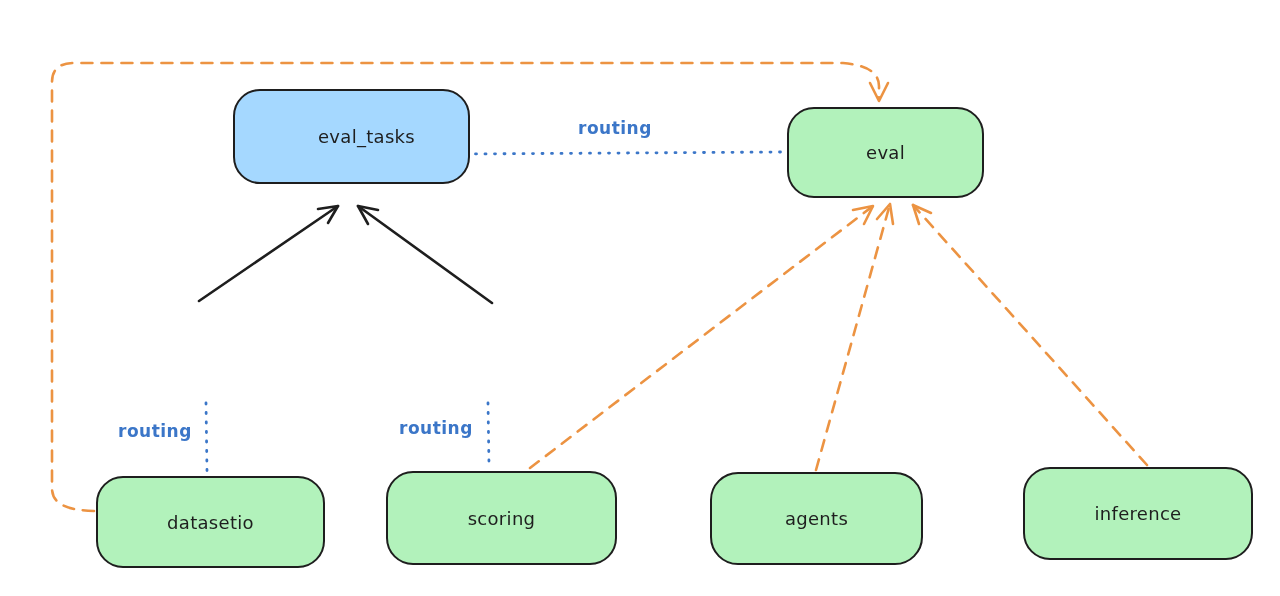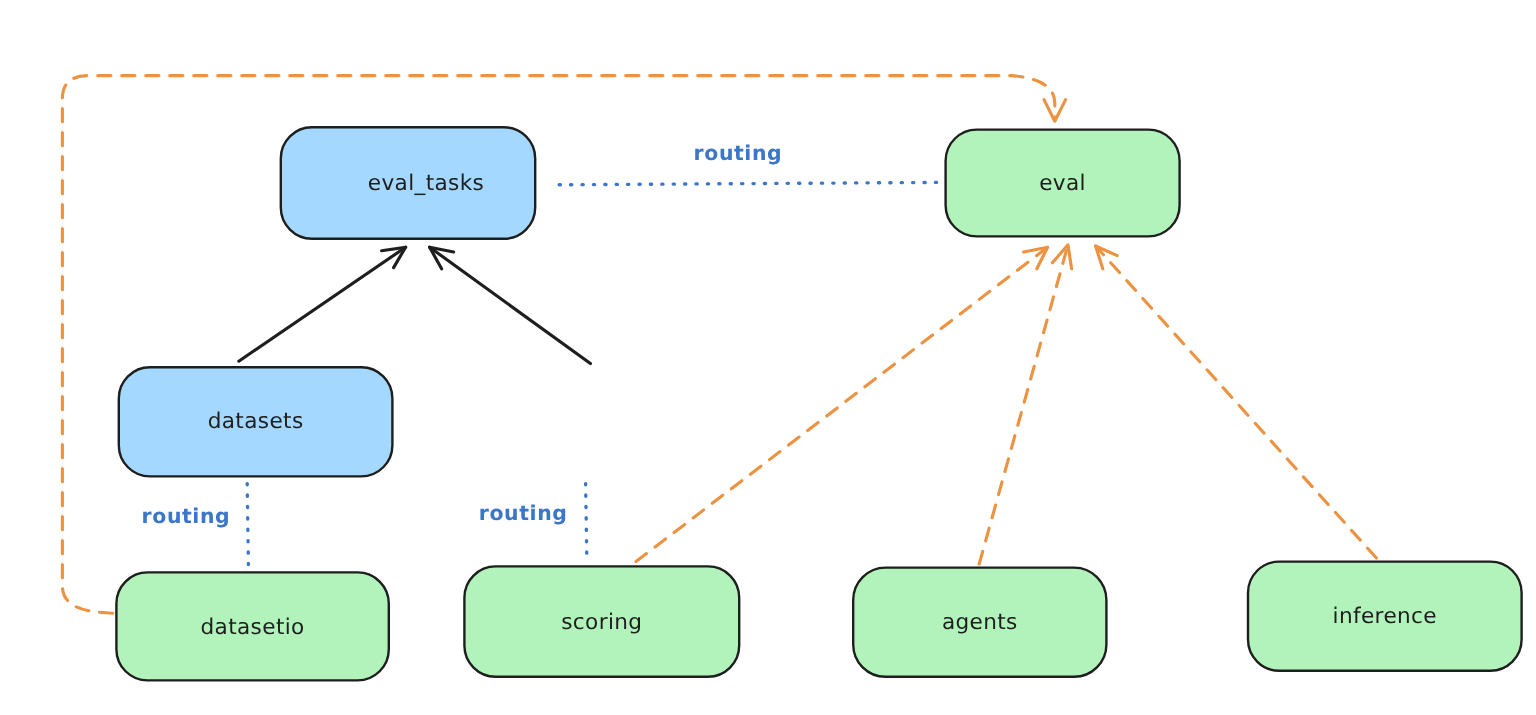--- a/index.html
+++ b/index.html
@@ -73,28 +73,28 @@
     align-items:center;
     justify-content:center;
     font-size:18px;
     letter-spacing:.3px;
     color:#1e1e1e;
     box-sizing:border-box;
   }
   .node.blue{ background:var(--node-blue-fill); }
   .node.green{ background:var(--node-green-fill); }
 
-  .node-eval-tasks        { left:233px; top:105px; width:214px; height:95px;padding-left:30px; }
+  .node-eval-tasks        { left:233px; top:89px; width:237px; height:95px;padding-left:30px; }
   .node-eval              { left:787px; top:107px; width:197px; height:91px; }
   .node-datasets          { left:98px;  top:305px; width:230px; height:93px; }
   .node-scoring-functions { left:380px; top:305px; width:228px; height:93px; }
   .node-datasetio         { left:96px;  top:476px; width:229px; height:92px; }
   .node-scoring           { left:386px; top:471px; width:231px; height:94px; }
   .node-agents            { left:710px; top:472px; width:213px; height:93px;border-radius:28px; }
-  .node-inference         { left:1023px;top:467px; width:230px; height:93px;margin-left:16px; }
+  .node-inference         { left:1023px;top:467px; width:230px; height:93px; }
 
   .edge-label{
     position:absolute;
     color:var(--routing-blue);
     font-size:17px;
     font-weight:700;
     letter-spacing:.5px;
   }
   .edge-label.routing-top      { left:578px; top:118px; }
   .edge-label.routing-datasets { left:118px; top:421px; }
@@ -133,23 +133,20 @@
   </svg>
 
   <div class="node blue node-eval-tasks">
     <span>eval_tasks</span>
   </div>
 
   <div class="node green node-eval">
     <span>eval</span>
   </div>
 
-  <div class="node blue node-datasets">
-    <span>datasets</span>
-  </div>
 
 
   <div class="node green node-scoring">
     <span>scoring</span>
   </div>
 
   <div class="node green node-datasetio">
     <span>datasetio</span>
   </div>
 

